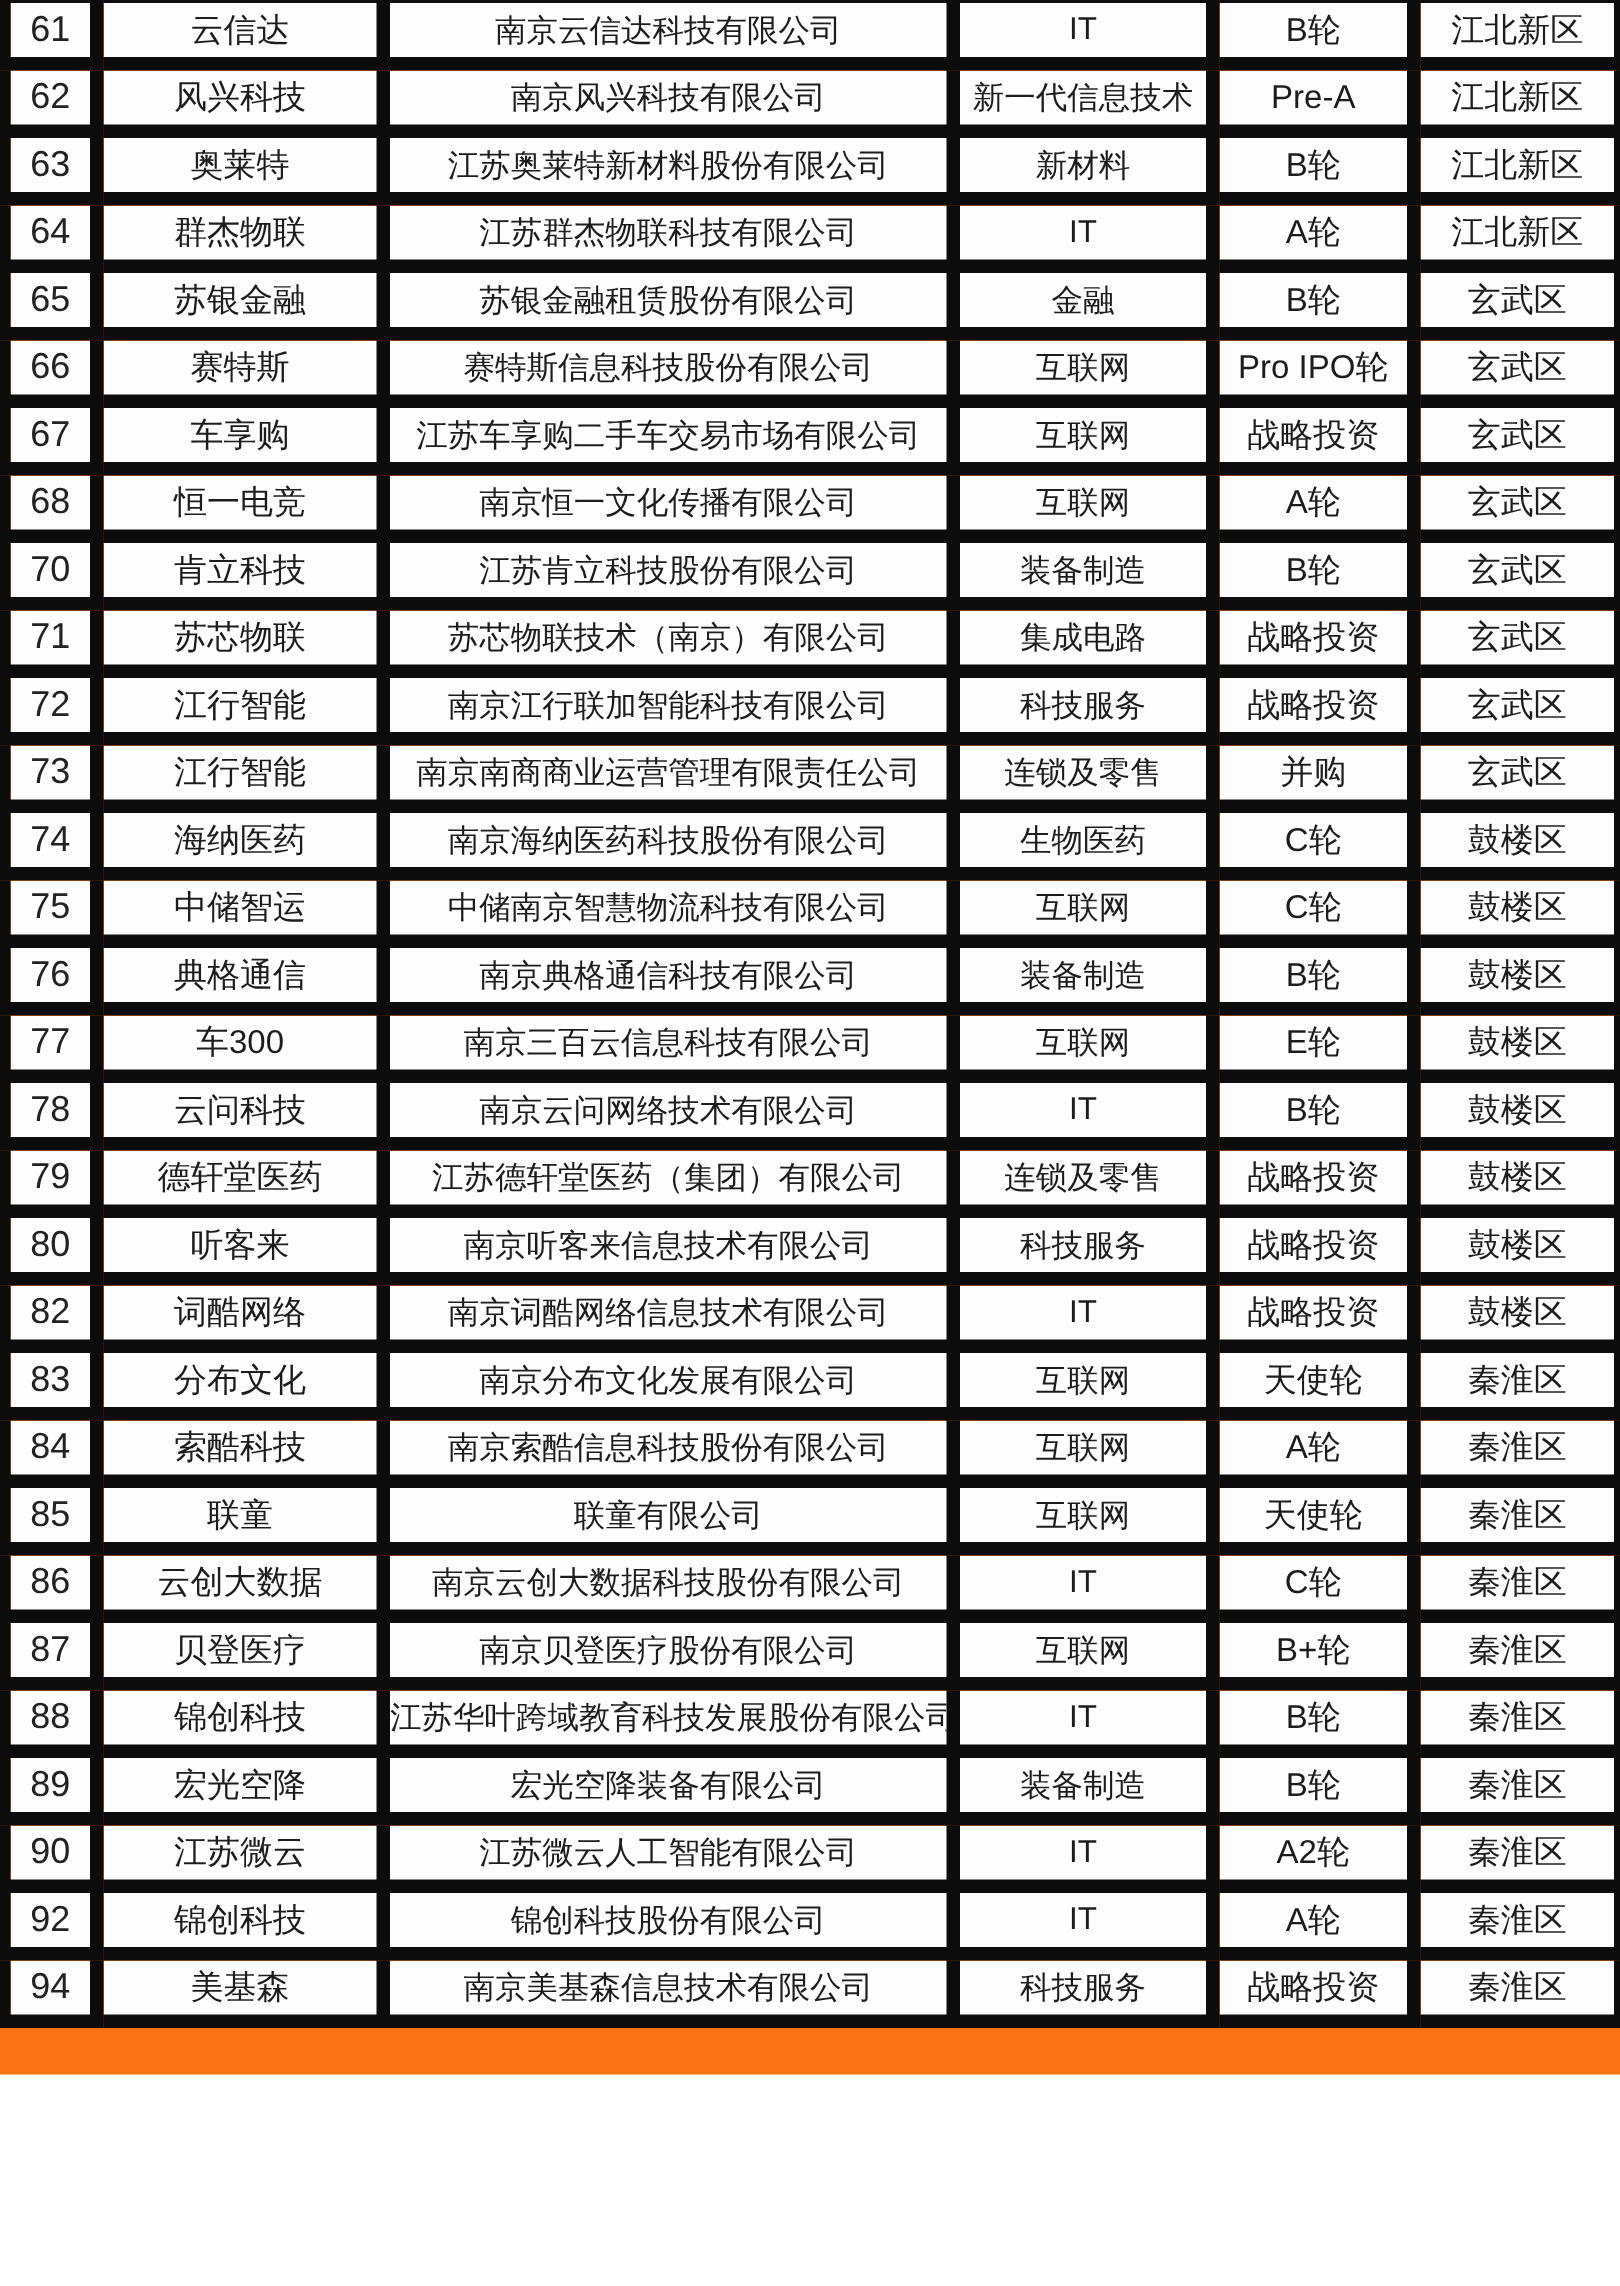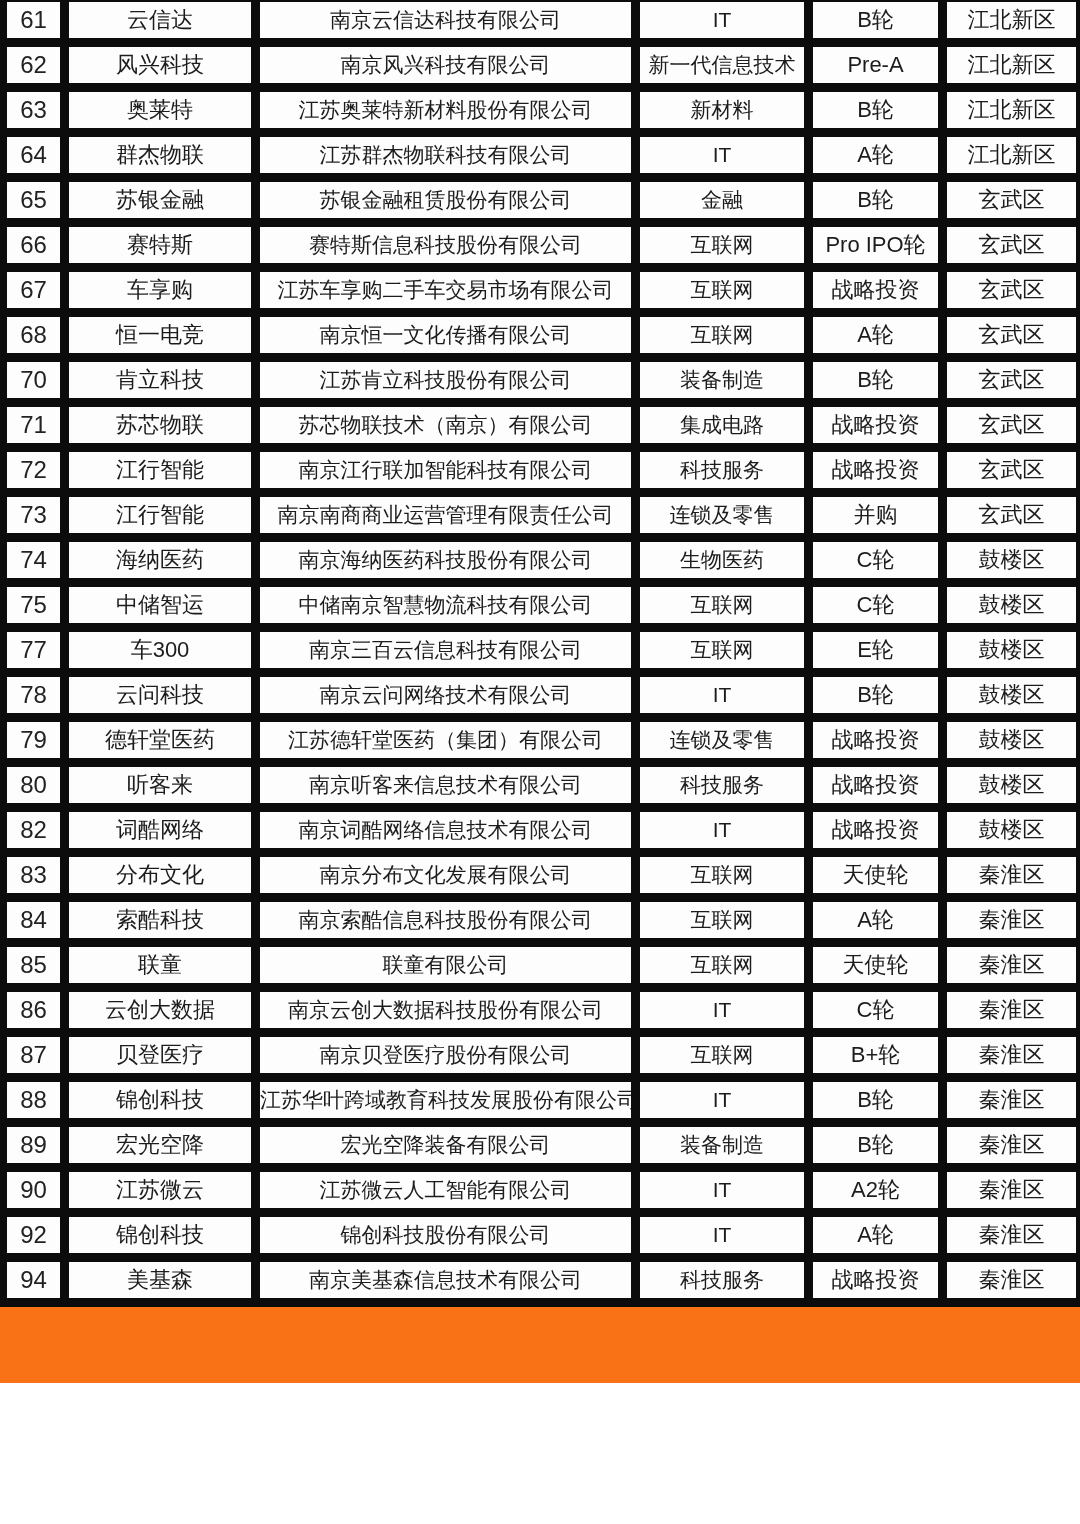--- a/index.html
+++ b/index.html
@@ -173,20 +173,28 @@
         </tr>
         <tr>
           <td class="num">75</td>
           <td class="short">中储智运</td>
           <td class="company">中储南京智慧物流科技有限公司</td>
           <td class="industry">互联网</td>
           <td class="round">C轮</td>
           <td class="district">鼓楼区</td>
         </tr>
         <tr>
+          <td class="num">76</td>
+          <td class="short">典格通信</td>
+          <td class="company">南京典格通信科技有限公司</td>
+          <td class="industry">装备制造</td>
+          <td class="round">B轮</td>
+          <td class="district">鼓楼区</td>
+        </tr>
+        <tr>
           <td class="num">77</td>
           <td class="short">车300</td>
           <td class="company">南京三百云信息科技有限公司</td>
           <td class="industry">互联网</td>
           <td class="round">E轮</td>
           <td class="district">鼓楼区</td>
         </tr>
         <tr>
           <td class="num">78</td>
           <td class="short">云问科技</td>

